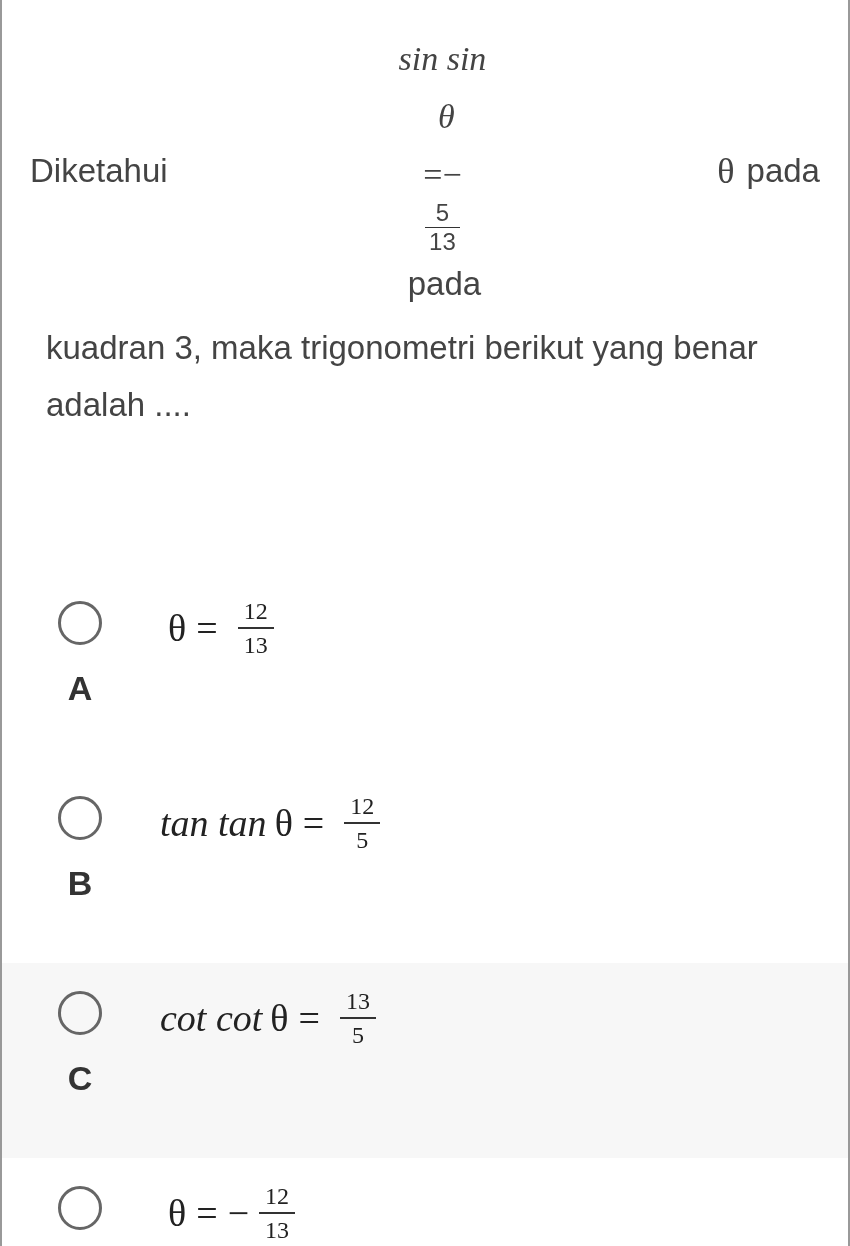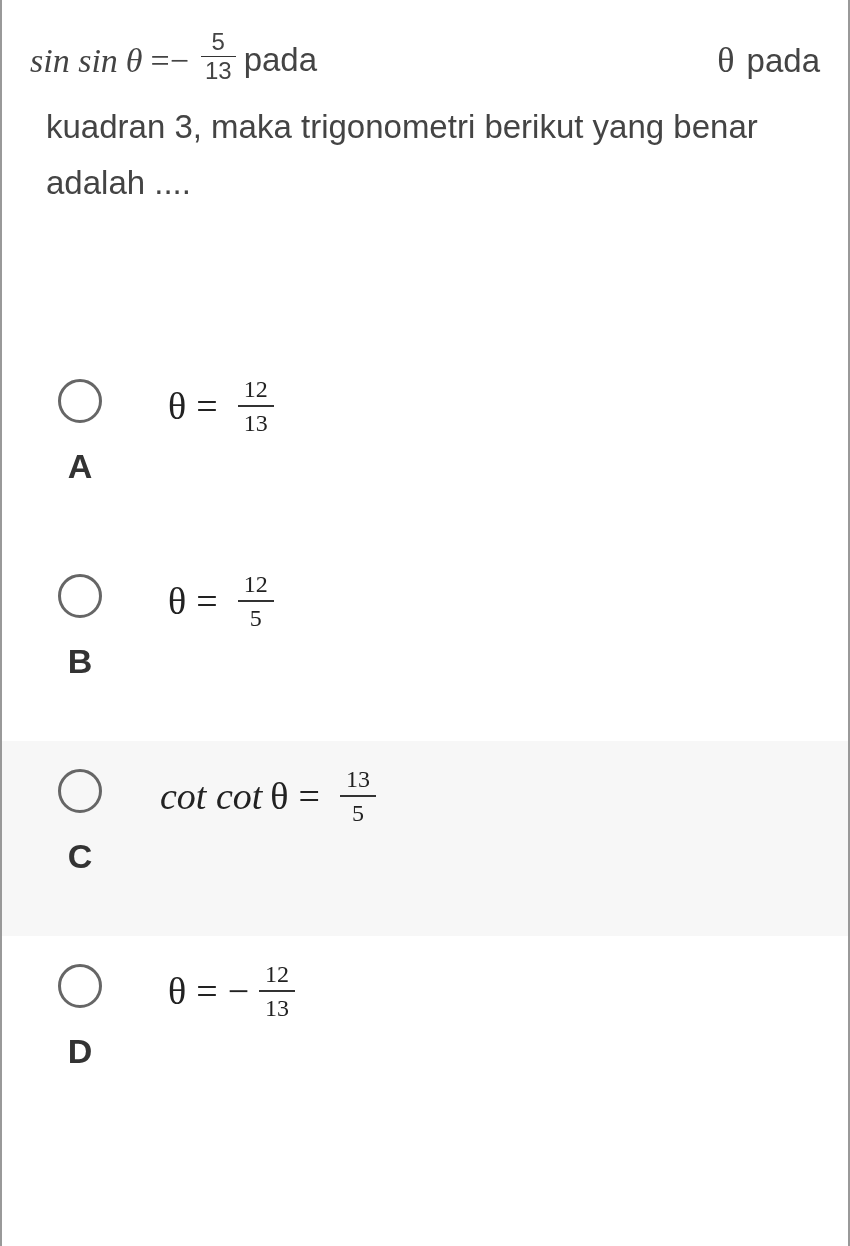--- a/index.html
+++ b/index.html
@@ -119,21 +119,22 @@
     .minus {
       font-style: normal;
       margin-right: 4px;
     }
   </style>
 </head>
 <body>
 
 <div class="question-text">
   <div style="display:flex;justify-content:space-between;align-items:center;flex-wrap:wrap;">
-    <span style="display:inline-flex;">
+    <span>Diketahui</span>
+    <span style="display:inline-flex;align-items:center;flex-direction:column;">
       <span class="inline-math">sin sin</span>
       <span class="inline-math" style="margin-left:8px;">θ</span>
       <span class="inline-math" style="font-style:normal;margin:0 8px;">=−</span>
       <span class="frac">
         <span class="num">5</span>
         <span class="den">13</span>
       </span>
       <span style="margin-left:4px;">pada</span>
     </span>
     <span style="display:inline-flex;align-items:center;">
@@ -161,20 +162,21 @@
       </span>
     </div>
   </div>
 
   <div class="option-row">
     <div class="radio-col">
       <div class="radio-circle"></div>
       <div class="option-label">B</div>
     </div>
     <div class="equation">
+      <span class="func">tan tan</span>
       <span style="margin-left:8px;">θ</span>
       <span class="eq-sign" style="font-style:normal;">=</span>
       <span class="minus"></span>
       <span class="frac-large">
         <span class="num">12</span>
         <span class="den">5</span>
       </span>
     </div>
   </div>
 

